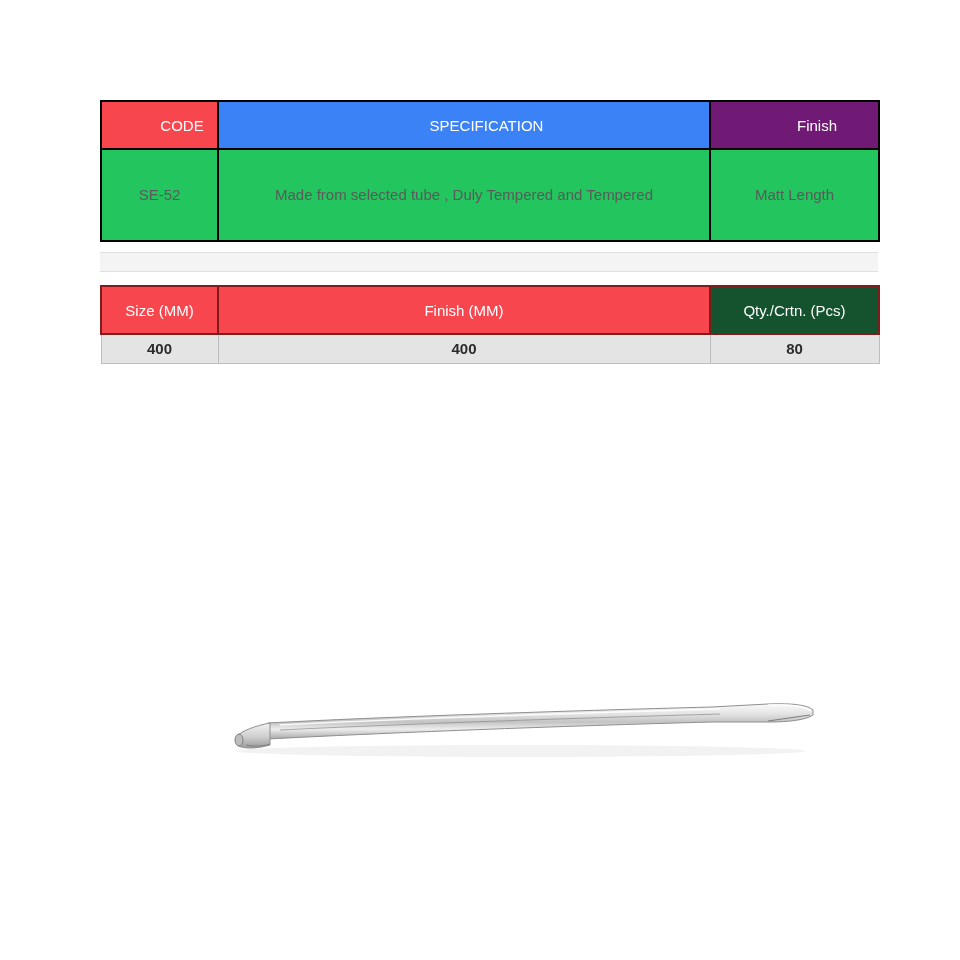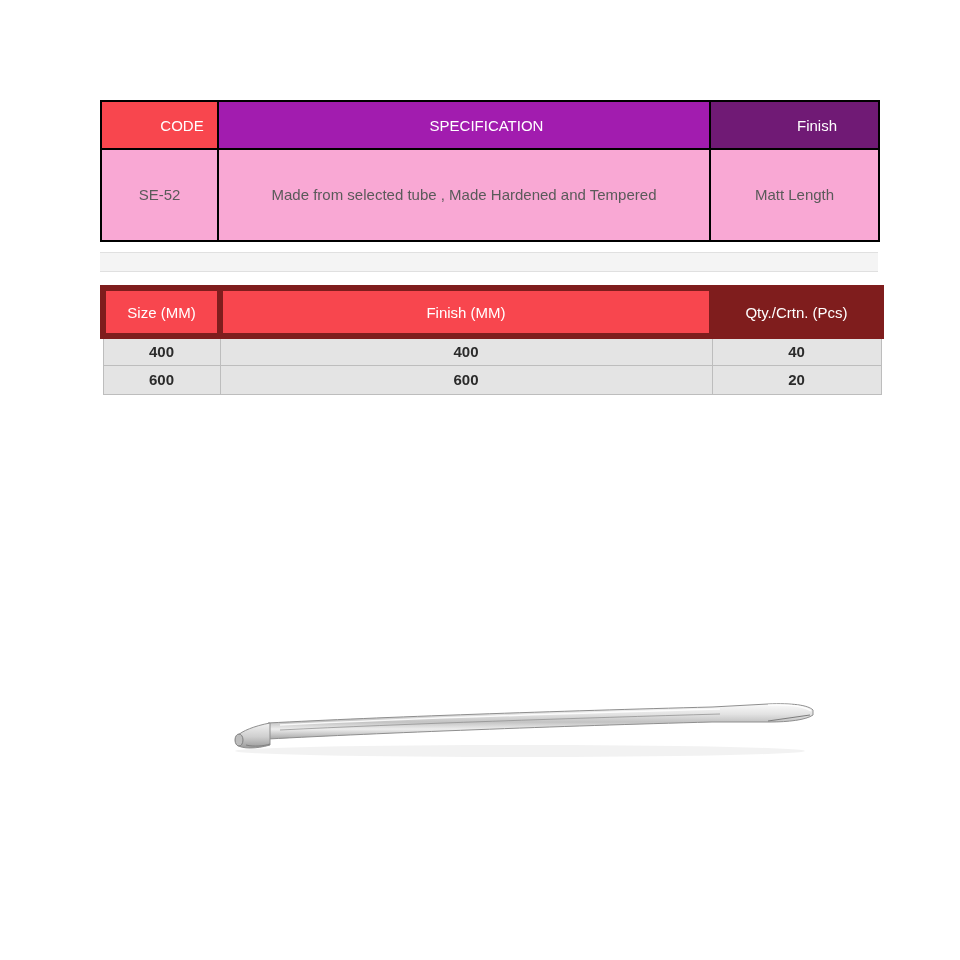--- a/index.html
+++ b/index.html
@@ -29,21 +29,21 @@
   .spec-table th {
     color: #ffffff;
     font-weight: normal;
     font-size: 15px;
     height: 48px;
   }
   .spec-table td {
     height: 92px;
     font-size: 15px;
     color: #5a5a5a;
-    background: #f9a8d4;
+    background: #22c55e;
     padding: 6px 26px;
     line-height: 1.6;
   }
   .col-narrow { width: 117px; }
   .col-wide   { width: 492px; }
   .col-mid    { width: 169px; }
 
   
   .gap-strip {
     position: absolute;
@@ -63,21 +63,21 @@
     table-layout: fixed;
     border: 1px solid #9a9a9a;
   }
   .size-table th {
     color: #ffffff;
     font-weight: normal;
     font-size: 15px;
     height: 48px;
     text-align: center;
     vertical-align: middle;
-    border: 6px solid #7f1d1d;
+    border: 2px solid #7f1d1d;
   }
   .size-table td {
     height: 29px;
     font-size: 15px;
     font-weight: bold;
     color: #2b2b2b;
     text-align: center;
     vertical-align: middle;
     border: 1px solid #bdbdbd;
   }
@@ -98,58 +98,53 @@
 
   <table class="spec-table">
     <colgroup>
       <col class="col-narrow">
         <col class="col-wide">
         <col class="col-mid">
     </colgroup>
     <thead>
       <tr>
         <th style="background:#f8464e">CODE</th>
-        <th style="background:#a21caf">SPECIFICATION</th>
+        <th style="background:#3b82f6">SPECIFICATION</th>
         <th style="background:#701a75">Finish</th>
       </tr>
     </thead>
     <tbody>
       <tr>
         <td>SE-52</td>
-        <td>Made from selected tube , Made Hardened and Tempered</td>
+        <td>Made from selected tube , Duly Tempered and Tempered</td>
         <td>Matt Length</td>
       </tr>
     </tbody>
   </table>
 
   <div class="gap-strip"></div>
 
   <table class="size-table">
     <colgroup>
       <col class="col-narrow">
         <col class="col-wide">
         <col class="col-mid">
     </colgroup>
     <thead>
       <tr>
         <th style="background:#f8464e">Size (MM)</th>
         <th style="background:#f8464e">Finish (MM)</th>
-        <th style="background:#7f1d1d">Qty./Crtn. (Pcs)</th>
+        <th style="background:#14532d">Qty./Crtn. (Pcs)</th>
       </tr>
     </thead>
     <tbody>
       <tr class="row-odd">
         <td>400</td>
         <td>400</td>
-        <td>40</td>
-      </tr>
-      <tr class="row-odd">
-        <td>600</td>
-        <td>600</td>
-        <td>20</td>
+        <td>80</td>
       </tr>
     </tbody>
   </table>
 
   <div class="product-image">
     <svg width="600" height="90" viewBox="0 0 600 90">
       <defs>
         <linearGradient id="metalV" x1="0" y1="0" x2="0" y2="1">
           <stop offset="0%" stop-color="#fbfbfb"></stop>
           <stop offset="30%" stop-color="#e2e2e2"></stop>

